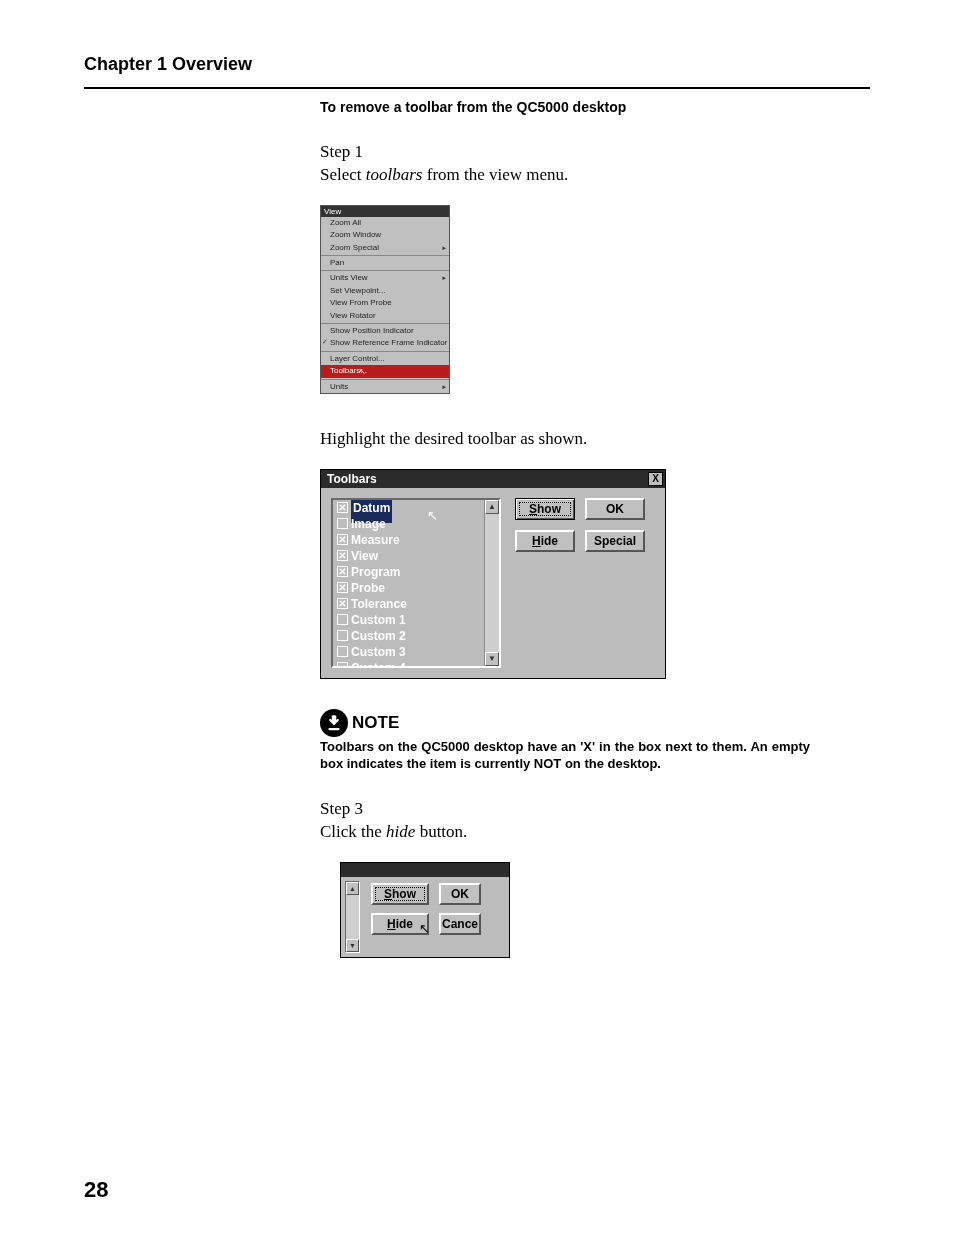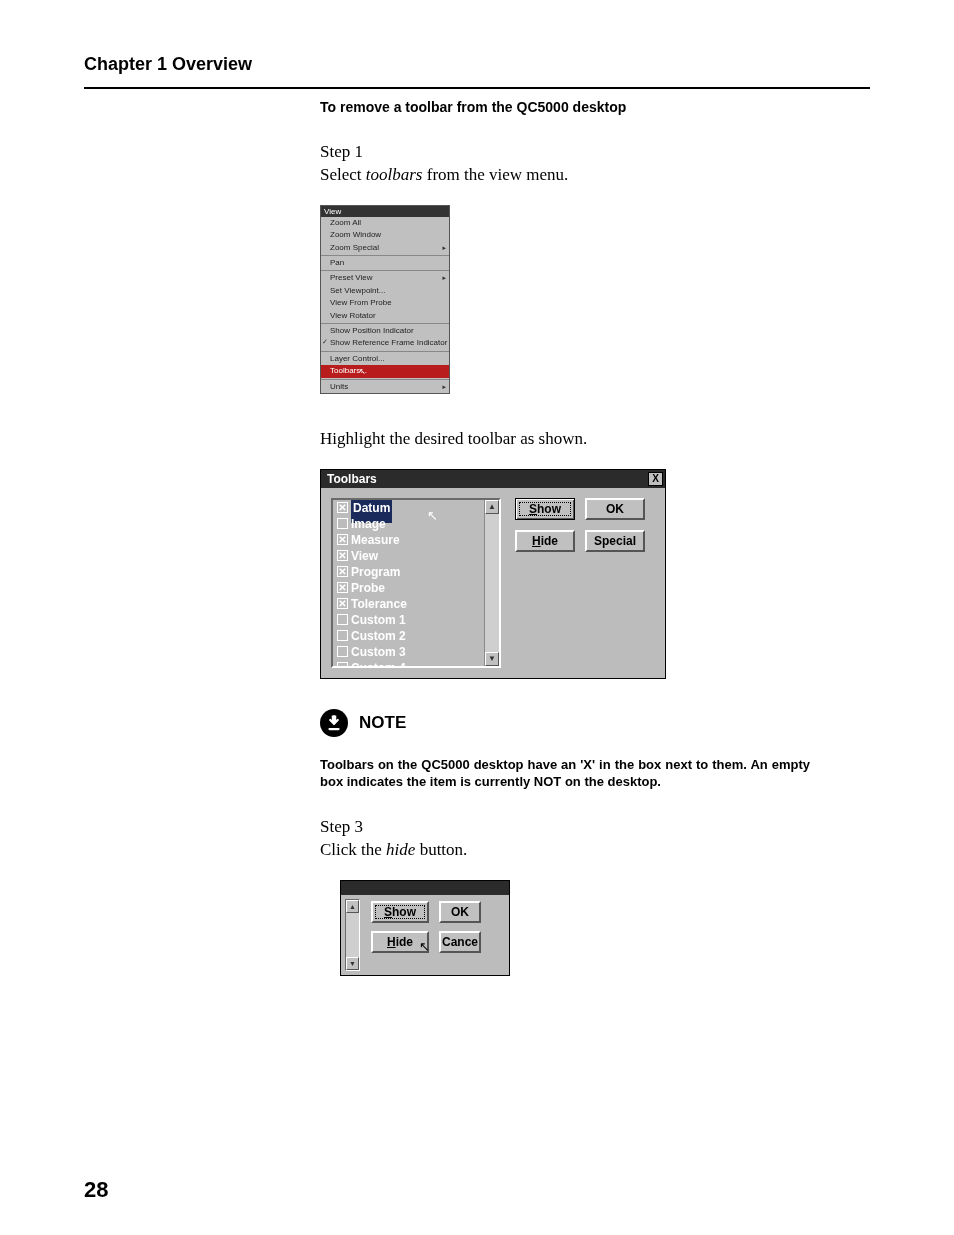--- a/index.html
+++ b/index.html
@@ -128,21 +128,21 @@
     border-right:2px solid #555; border-bottom:2px solid #555;
     font-family:"MS Sans Serif", Arial, sans-serif; font-size:12px; font-weight:700;
     display:flex; align-items:center; justify-content:center;
   }
   .winbtn.default { outline:1px dotted #000; outline-offset:-5px; border-color:#000 #000 #000 #000; border-width:1px; box-shadow: inset 1px 1px 0 #fff, inset -1px -1px 0 #555; }
 
   .ul { text-decoration: underline; }
 
   
   .note-block { margin-left: 236px; margin-right: 60px; margin-bottom: 26px; }
-  .note-head { display:flex; align-items:center; gap:11px; margin-bottom:20px; }
+  .note-head { display:flex; align-items:center; gap:4px; margin-bottom:2px; }
   .note-icon {
     width:28px; height:28px; border-radius:50%; background:#000;
     display:flex; align-items:center; justify-content:center;
   }
   .note-icon svg { width:18px; height:18px; }
   .note-label {
     font-family: Verdana, Arial, sans-serif; font-weight:700; font-size:17px;
   }
   .note-text {
     font-family: Verdana, Arial, sans-serif; font-weight:700; font-size:13px;
@@ -202,21 +202,21 @@
 
 <div class="view-menu">
   <div class="mtitle">View</div>
   <div id="vm-items">
       <div class="mitem">Zoom All</div>
       <div class="mitem">Zoom Window</div>
       <div class="mitem arrow">Zoom Special</div>
       <div class="msep"></div>
       <div class="mitem">Pan</div>
       <div class="msep"></div>
-      <div class="mitem arrow">Preset View</div>
+      <div class="mitem arrow">Units View</div>
       <div class="mitem">Set Viewpoint...</div>
       <div class="mitem">View From Probe</div>
       <div class="mitem">View Rotator</div>
       <div class="msep"></div>
       <div class="mitem">Show Position Indicator</div>
       <div class="mitem check">Show Reference Frame Indicator</div>
       <div class="msep"></div>
       <div class="mitem">Layer Control...</div>
       <div class="mitem sel">Toolbars...<span class="cursor">↖</span></div>
       <div class="msep"></div>

